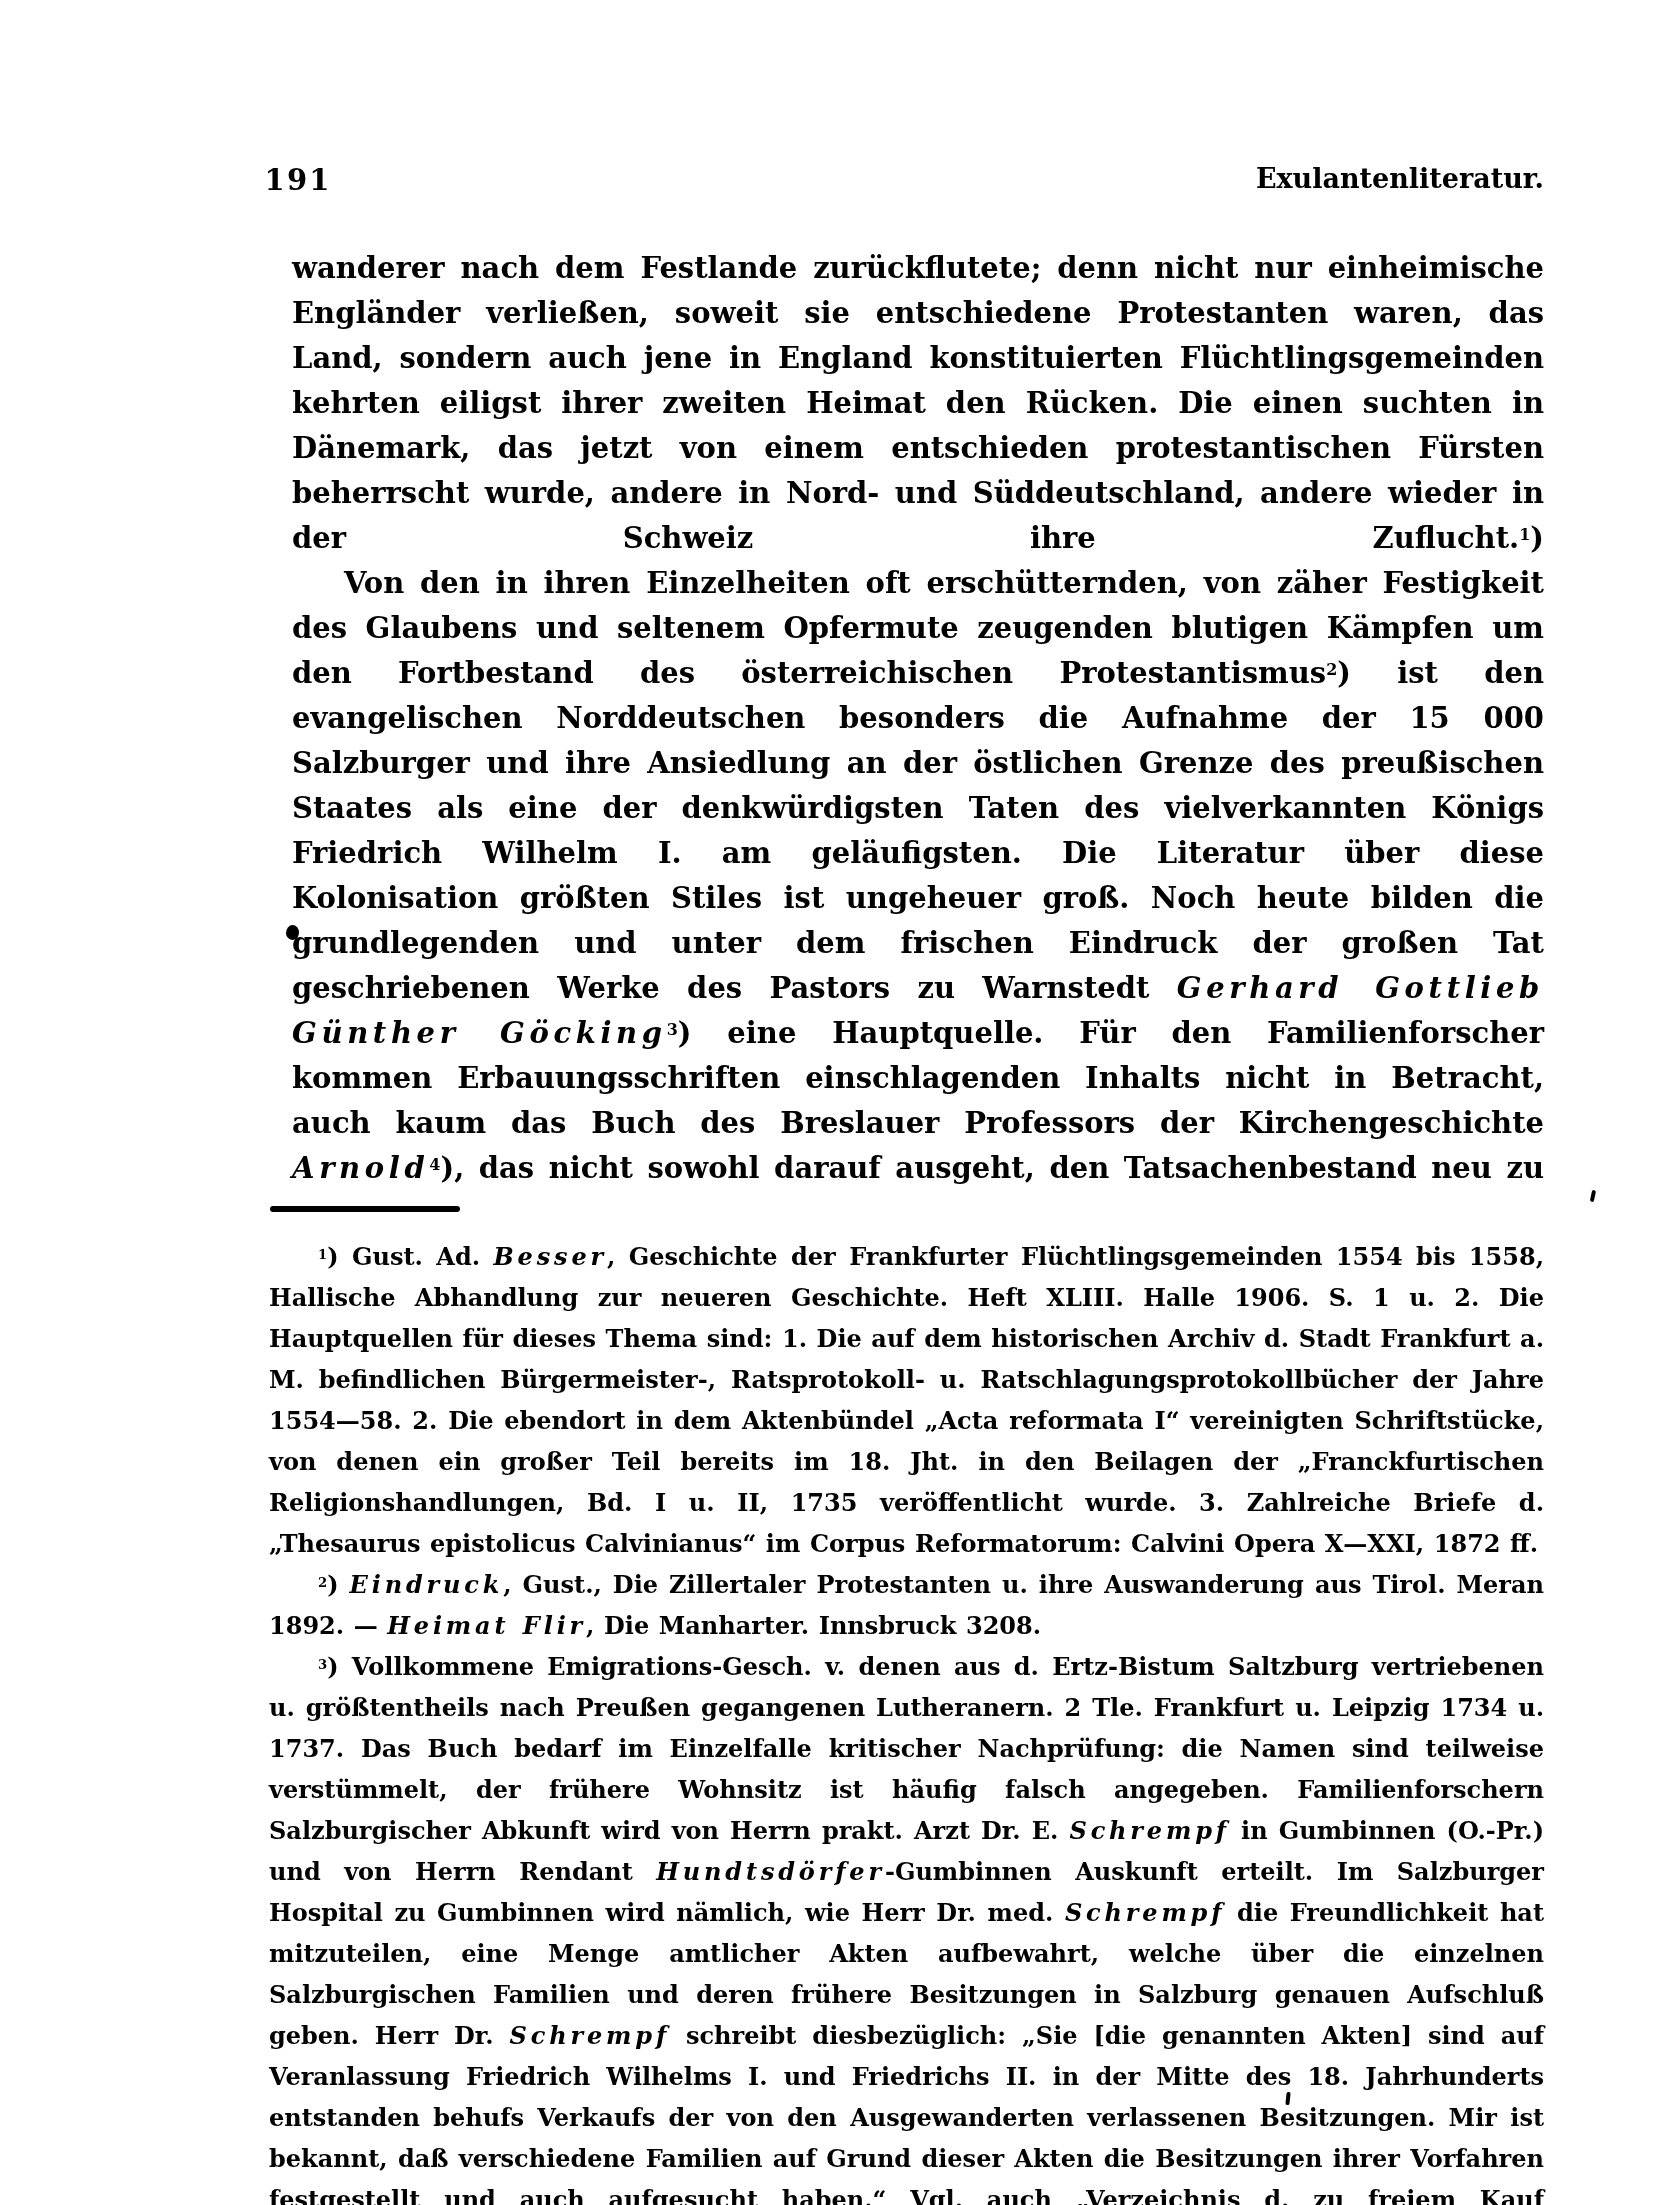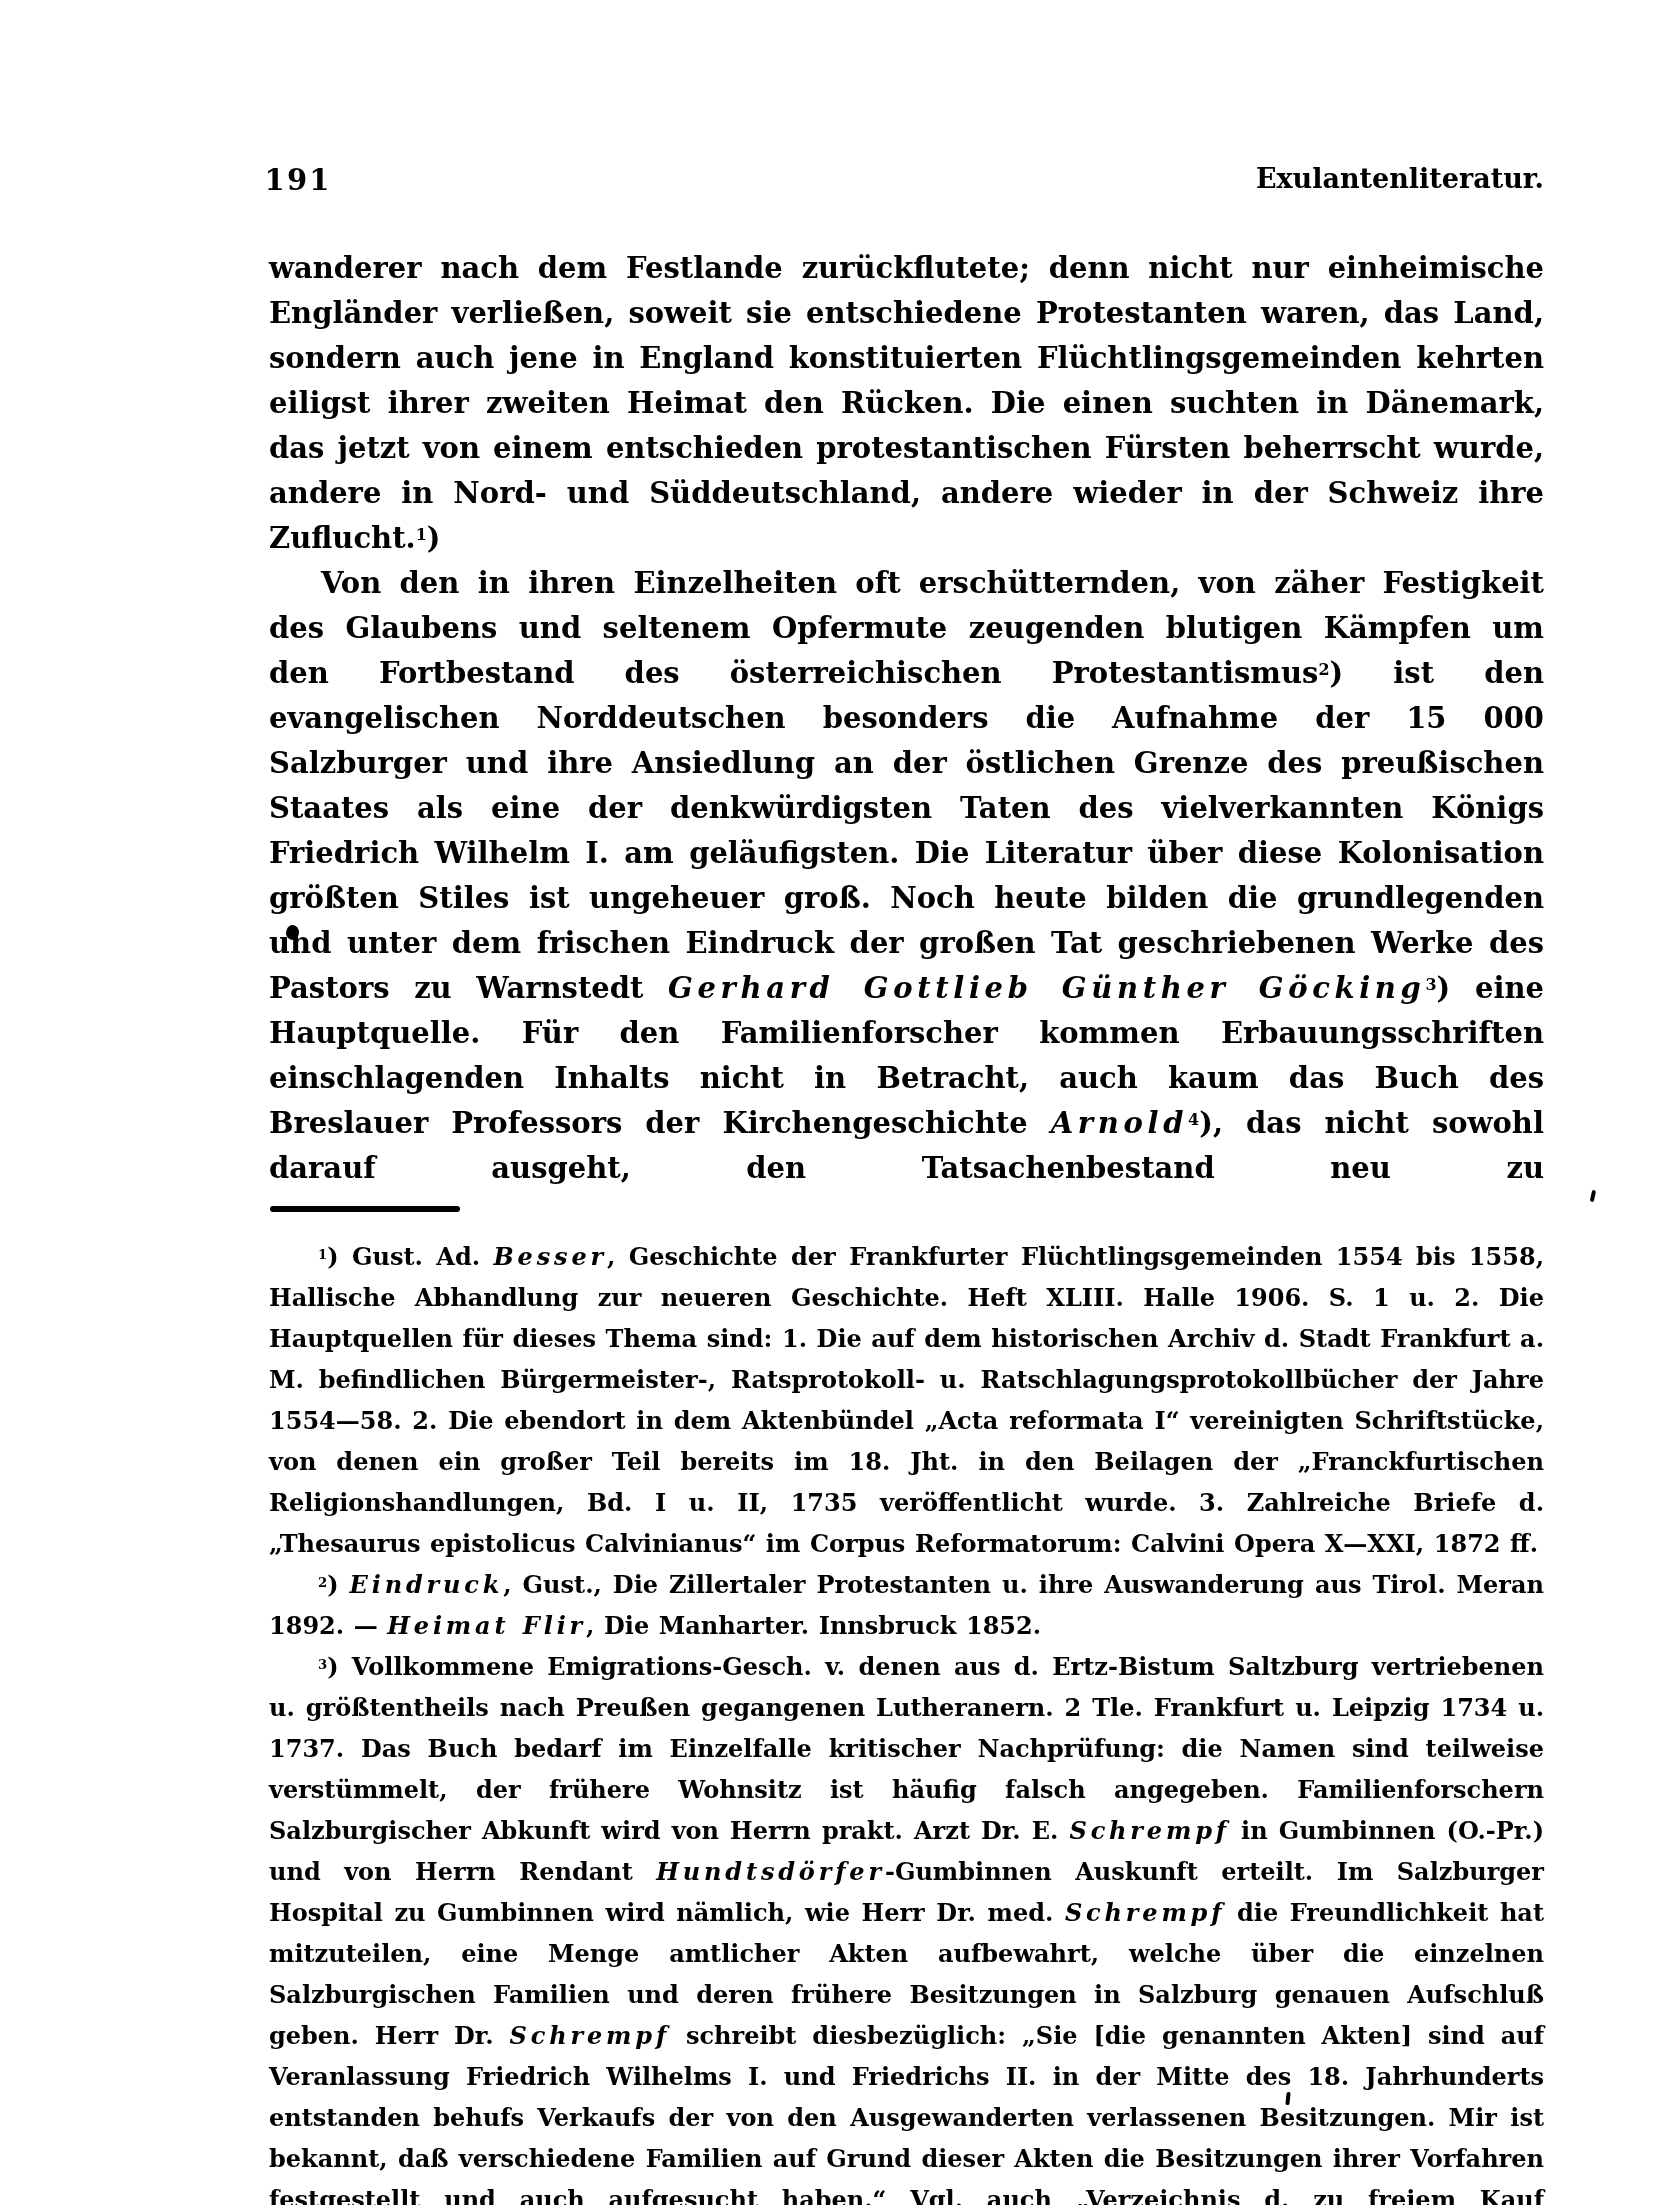--- a/index.html
+++ b/index.html
@@ -46,20 +46,21 @@
     word-spacing: 0.10em;
   }
   .para {
     margin: 0;
   }
   .para.indented {
     text-indent: 52px;
   }
   .para.continued {
     text-align-last: justify;
+    margin-left: 23px;
   }
   .footnote-rule {
     margin-top: 15px;
     margin-left: 0.9px;
     width: 190px;
     height: 6.2px;
     background: #000;
     border-radius: 3.1px / 50%;
   }
   .footnotes {
@@ -127,21 +128,21 @@
 
     <div class="body-text">
       <p class="para continued"><span>wanderer nach dem Festlande zurückflutete; denn nicht nur einheimische Engländer verließen, soweit sie entschiedene Protestanten waren, das Land, sondern auch jene in England konstituierten Flüchtlingsgemeinden kehrten eiligst ihrer zweiten Heimat den Rücken. Die einen suchten in Dänemark, das jetzt von einem entschieden protestantischen Fürsten beherrscht wurde, andere in Nord- und Süddeutschland, andere wieder in der Schweiz ihre Zuflucht.</span><sup>1</sup><span>)</span></p>
       <p class="para indented continued"><span>Von den in ihren Einzelheiten oft erschütternden, von zäher Festigkeit des Glaubens und seltenem Opfermute zeugenden blutigen Kämpfen um den Fortbestand des österreichischen Protestantismus</span><sup>2</sup><span>) ist den evangelischen Norddeutschen besonders die Aufnahme der 15 000 Salzburger und ihre Ansiedlung an der östlichen Grenze des preußischen Staates als eine der denkwürdigsten Taten des vielverkannten Königs Friedrich Wilhelm I. am geläufigsten. Die Literatur über diese Kolonisation größten Stiles ist ungeheuer groß. Noch heute bilden die grundlegenden und unter dem frischen Eindruck der großen Tat geschriebenen Werke des Pastors zu Warnstedt </span><span class="sperr">Gerhard Gottlieb Günther Göcking</span><sup>3</sup><span>) eine Hauptquelle. Für den Familienforscher kommen Erbauungsschriften einschlagenden Inhalts nicht in Betracht, auch kaum das Buch des Breslauer Professors der Kirchengeschichte </span><span class="sperr">Arnold</span><sup>4</sup><span>), das nicht sowohl darauf ausgeht, den Tatsachenbestand neu zu</span></p>
     </div>
 
     <div class="footnote-rule"></div>
 
     <div class="footnotes">
       <p class="fn"><sup>1</sup><span>) Gust. Ad. </span><span class="sperr">Besser</span><span>, Geschichte der Frankfurter Flüchtlingsgemeinden 1554 bis 1558, Hallische Abhandlung zur neueren Geschichte. Heft XLIII. Halle 1906. S. 1 u. 2. Die Hauptquellen für dieses Thema sind: 1. Die auf dem historischen Archiv d. Stadt Frankfurt a. M. befindlichen Bürgermeister-, Ratsprotokoll- u. Ratschlagungsprotokollbücher der Jahre 1554—58. 2. Die ebendort in dem Aktenbündel „Acta reformata I“ vereinigten Schriftstücke, von denen ein großer Teil bereits im 18. Jht. in den Beilagen der „Franckfurtischen Religionshandlungen, Bd. I u. II, 1735 veröffentlicht wurde. 3. Zahlreiche Briefe d. „Thesaurus epistolicus Calvinianus“ im Corpus Reformatorum: Calvini Opera X—XXI, 1872 ff.</span></p>
-      <p class="fn"><sup>2</sup><span>) </span><span class="sperr">Eindruck</span><span>, Gust., Die Zillertaler Protestanten u. ihre Auswanderung aus Tirol. Meran 1892. — </span><span class="sperr">Heimat Flir</span><span>, Die Manharter. Innsbruck 1852.</span></p>
+      <p class="fn"><sup>2</sup><span>) </span><span class="sperr">Eindruck</span><span>, Gust., Die Zillertaler Protestanten u. ihre Auswanderung aus Tirol. Meran 1892. — </span><span class="sperr">Heimat Flir</span><span>, Die Manharter. Innsbruck 3208.</span></p>
       <p class="fn"><sup>3</sup><span>) Vollkommene Emigrations-Gesch. v. denen aus d. Ertz-Bistum Saltzburg vertriebenen u. größtentheils nach Preußen gegangenen Lutheranern. 2 Tle. Frankfurt u. Leipzig 1734 u. 1737. Das Buch bedarf im Einzelfalle kritischer Nachprüfung: die Namen sind teilweise verstümmelt, der frühere Wohnsitz ist häufig falsch angegeben. Familienforschern Salzburgischer Abkunft wird von Herrn prakt. Arzt Dr. E. </span><span class="sperr">Schrempf</span><span> in Gumbinnen (O.-Pr.) und von Herrn Rendant </span><span class="sperr">Hundtsdörfer</span><span>-Gumbinnen Auskunft erteilt. Im Salzburger Hospital zu Gumbinnen wird nämlich, wie Herr Dr. med. </span><span class="sperr">Schrempf</span><span> die Freundlichkeit hat mitzuteilen, eine Menge amtlicher Akten aufbewahrt, welche über die einzelnen Salzburgischen Familien und deren frühere Besitzungen in Salzburg genauen Aufschluß geben. Herr Dr. </span><span class="sperr">Schrempf</span><span> schreibt diesbezüglich: „Sie [die genannten Akten] sind auf Veranlassung Friedrich Wilhelms I. und Friedrichs II. in der Mitte des 18. Jahrhunderts entstanden behufs Verkaufs der von den Ausgewanderten verlassenen Besitzungen. Mir ist bekannt, daß verschiedene Familien auf Grund dieser Akten die Besitzungen ihrer Vorfahren festgestellt und auch aufgesucht haben.“ Vgl. auch „Verzeichnis d. zu freiem Kauf feilstehenden Güter der Emigranten“. Salzburg 1733 in der Studienbibliothek zu Salzburg.</span></p>
 
     </div>
 
   </div>
 
   <div class="ink-dot"></div>
   <div class="stray-mark-a"></div>
   <div class="stray-mark-b"></div>
 

